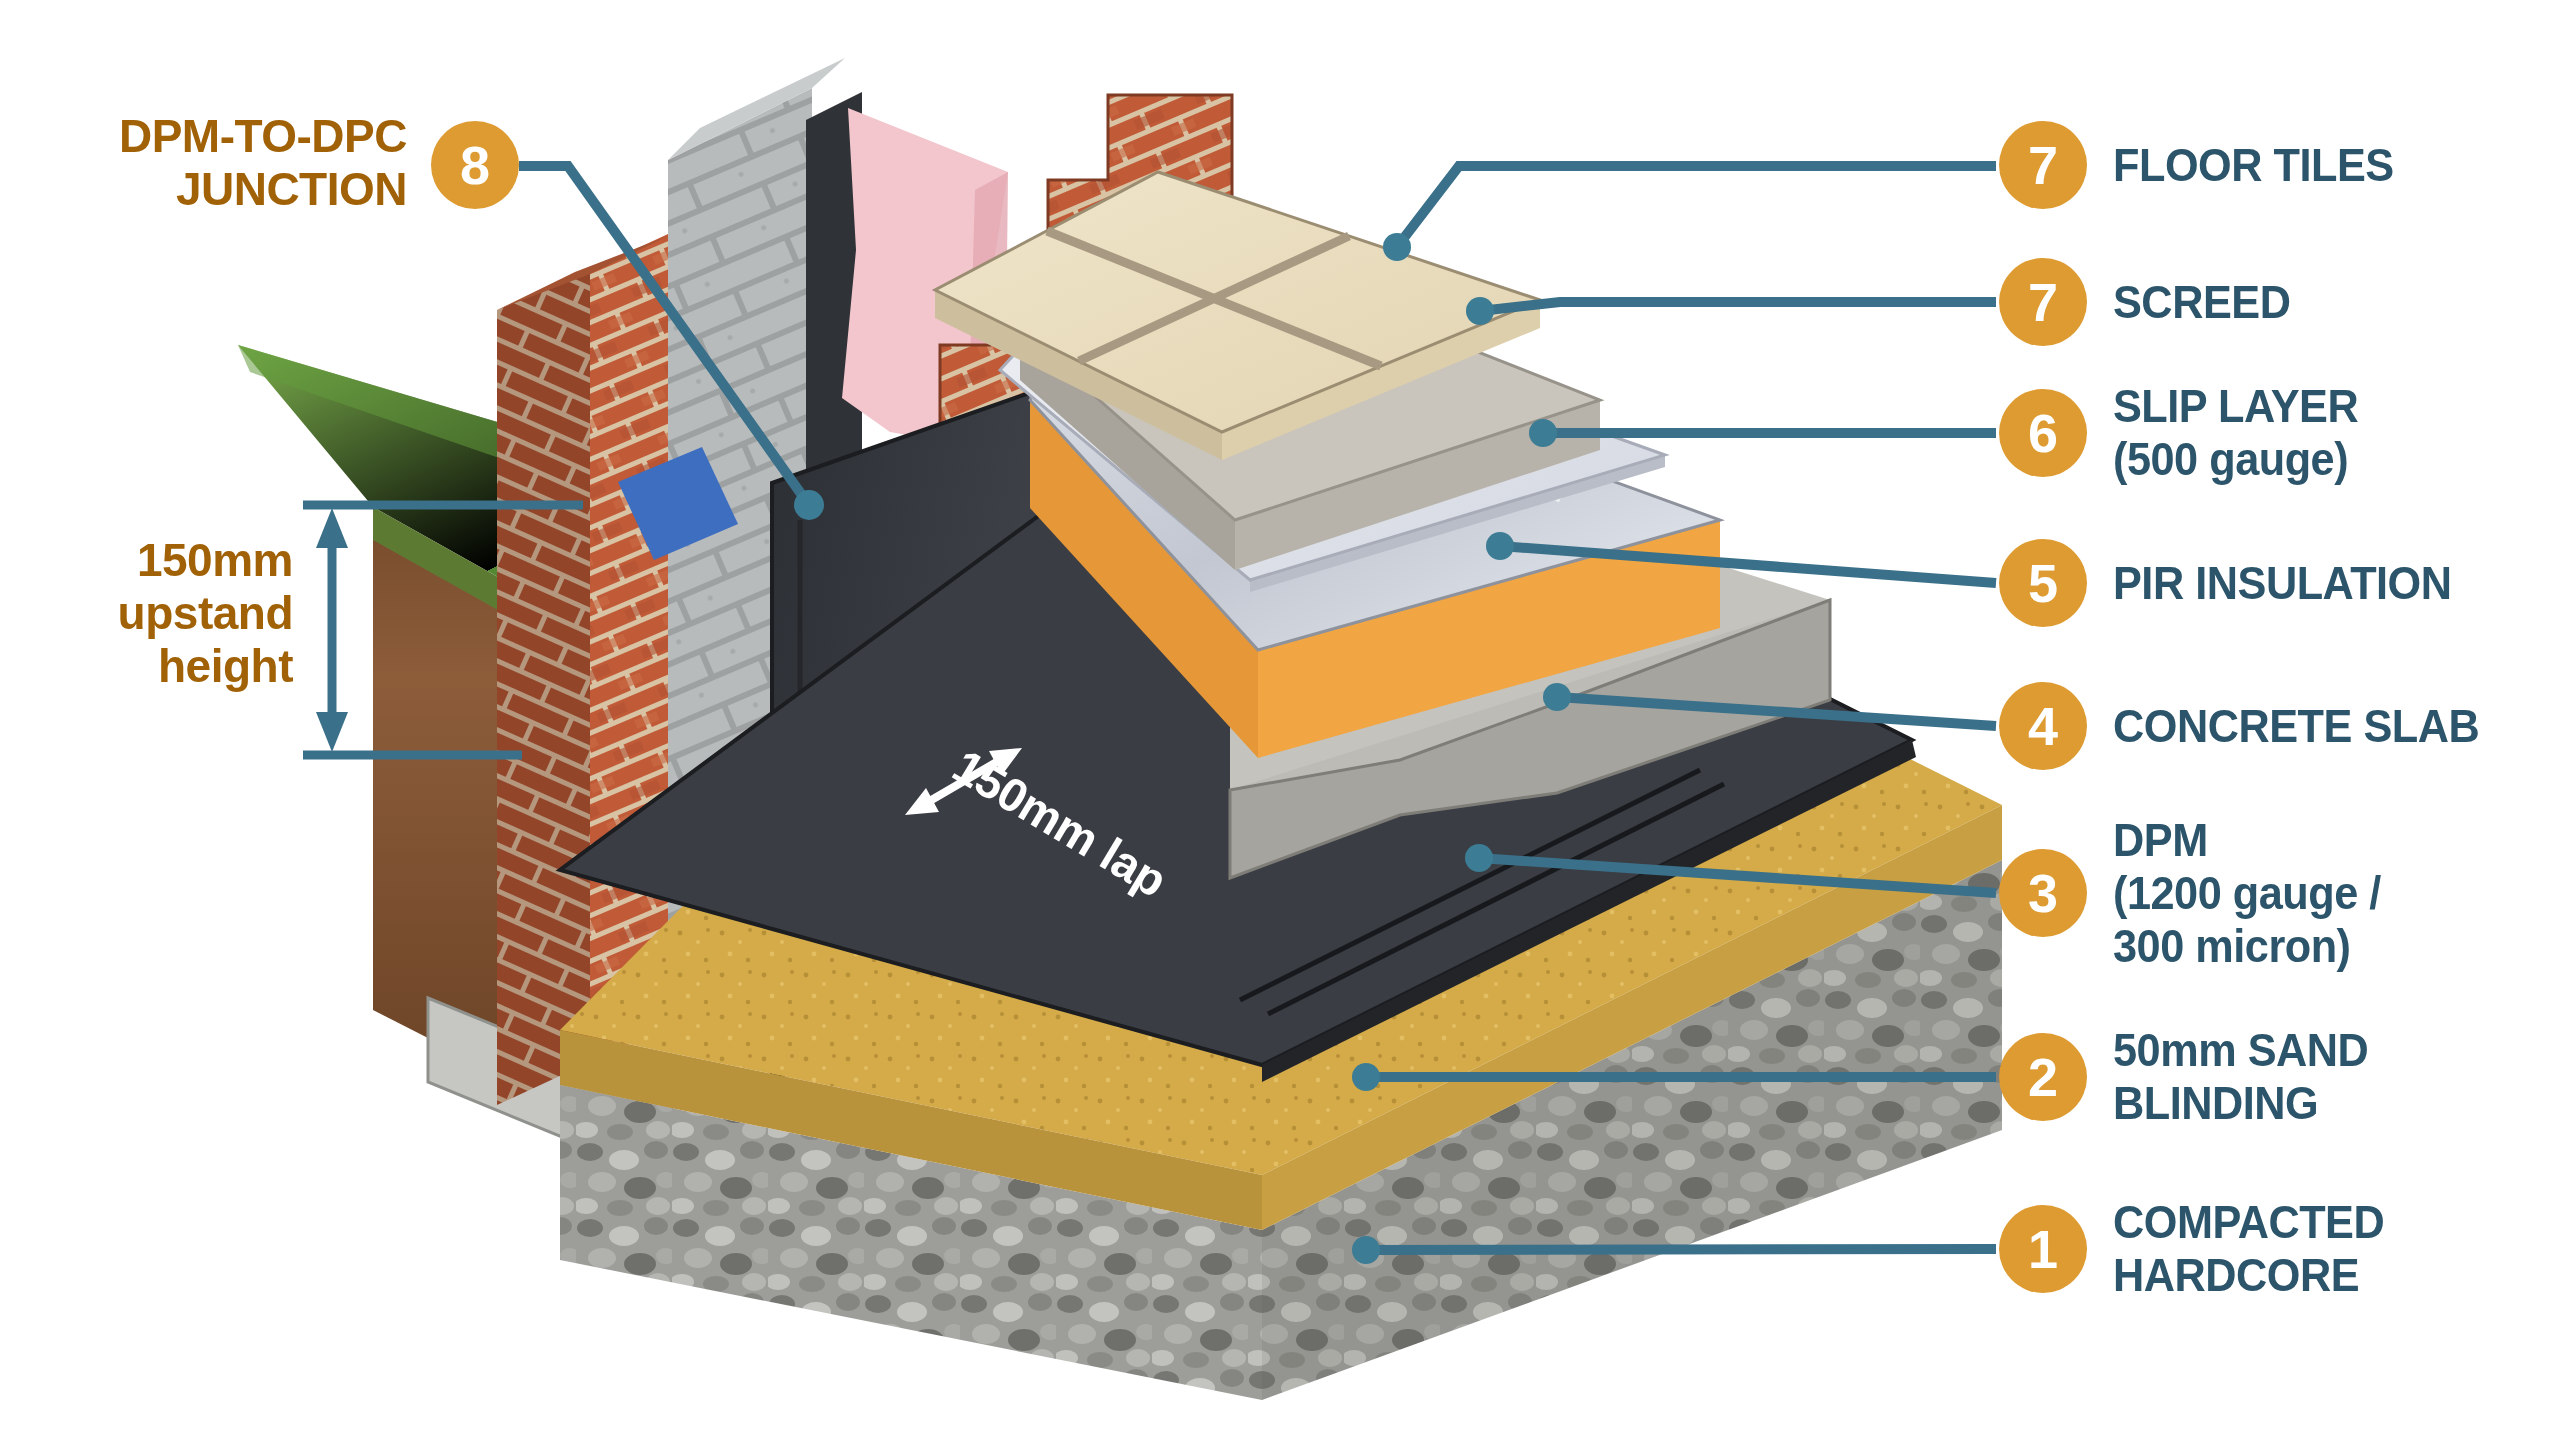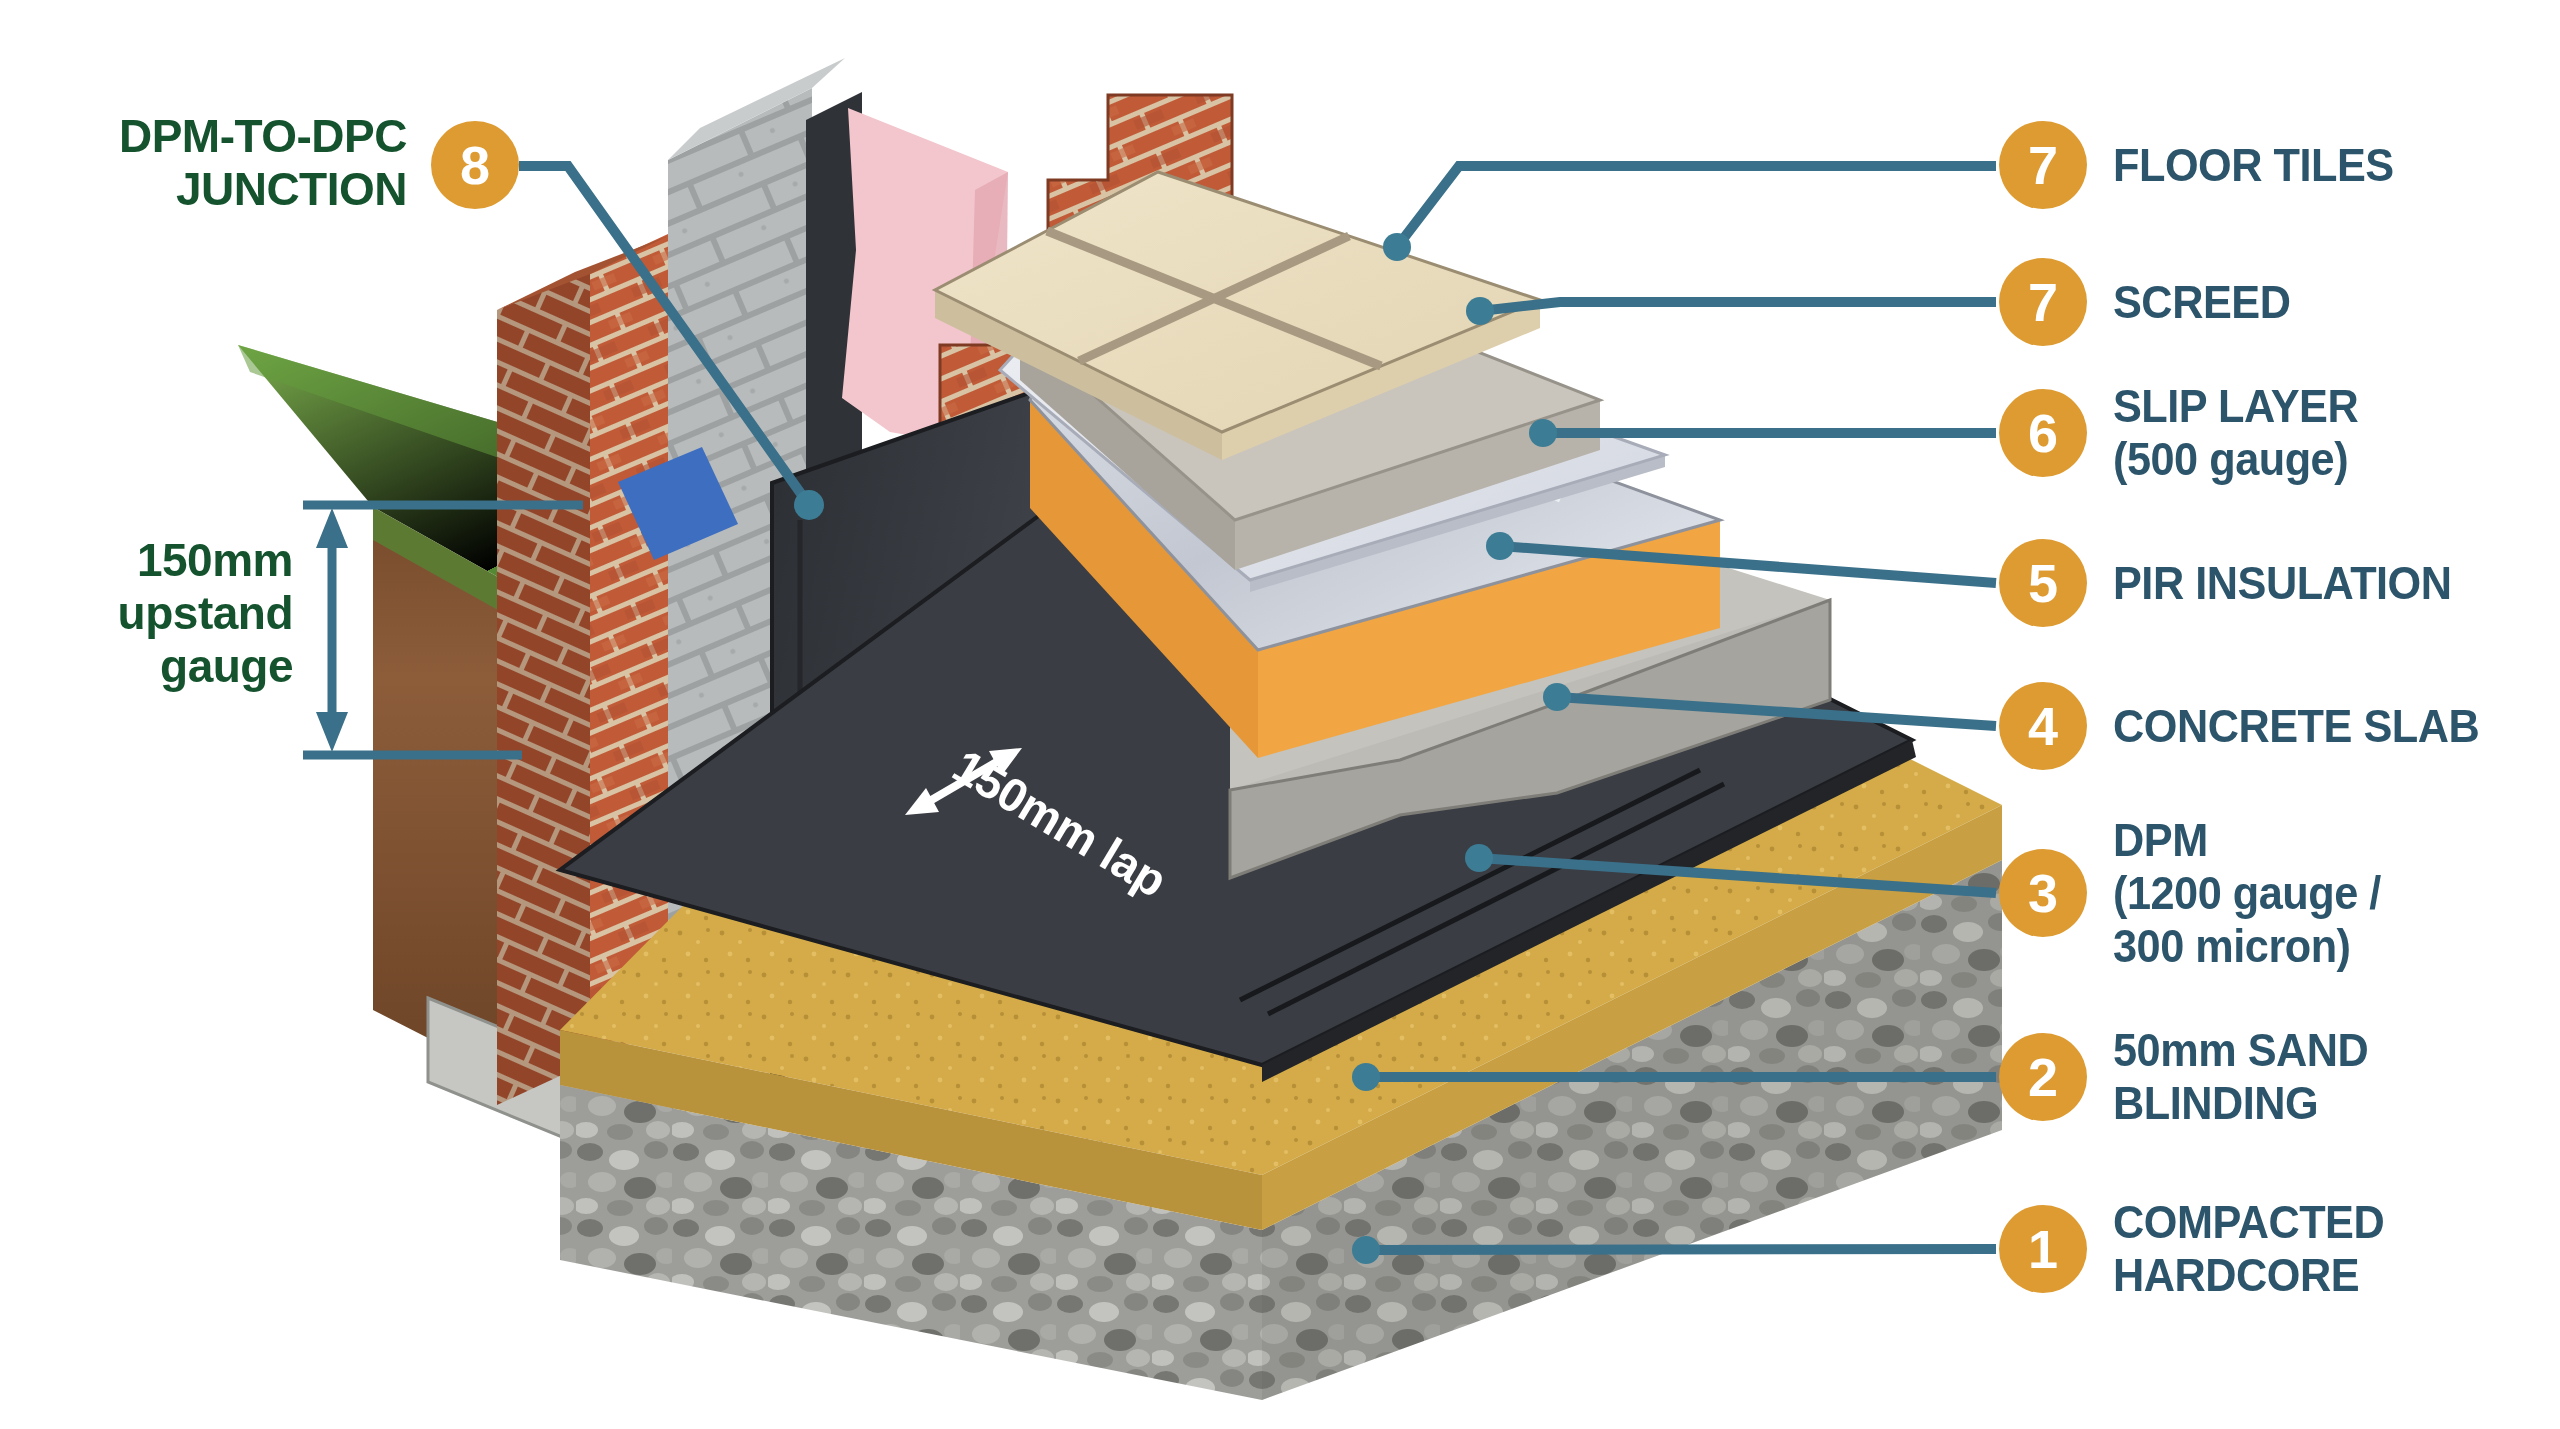--- a/index.html
+++ b/index.html
@@ -12,21 +12,21 @@
   .badge{
     width:88px;height:88px;border-radius:50%;background:#dd9b31;color:#ffffff;
     display:flex;align-items:center;justify-content:center;
     font-size:54px;font-weight:bold;flex:0 0 auto;
   }
   .callout-label{
     margin-left:26px;color:#2c556b;font-weight:bold;font-size:46px;line-height:53px;
     white-space:pre-line;letter-spacing:-0.5px;transform:scaleX(0.94);transform-origin:left center;
   }
   .left-label{
-    position:absolute;color:#14532d;font-weight:bold;font-size:46px;line-height:53px;
+    position:absolute;color:#a16207;font-weight:bold;font-size:46px;line-height:53px;
     white-space:pre-line;text-align:right;letter-spacing:-0.5px;
   }
   #junction-label{right:2153px;top:110px;}
   #junction-badge{position:absolute;left:431px;top:121px;}
   #upstand-label{right:2267px;top:534px;}
   #lap-label{
     position:absolute;left:972px;top:738px;color:#ffffff;font-weight:bold;font-size:47px;
     transform:rotate(31deg);transform-origin:left top;white-space:nowrap;letter-spacing:-0.5px;
   }
 </style>
@@ -265,14 +265,14 @@
     <div class="callout-label">COMPACTED
 HARDCORE</div>
   </div>
 </div>
 
 <div class="left-label" id="junction-label">DPM-TO-DPC
 JUNCTION</div>
 <div class="badge" id="junction-badge">8</div>
 <div class="left-label" id="upstand-label">150mm
 upstand
-gauge</div>
+height</div>
 <div id="lap-label">150mm lap</div>
 
 </body></html>

